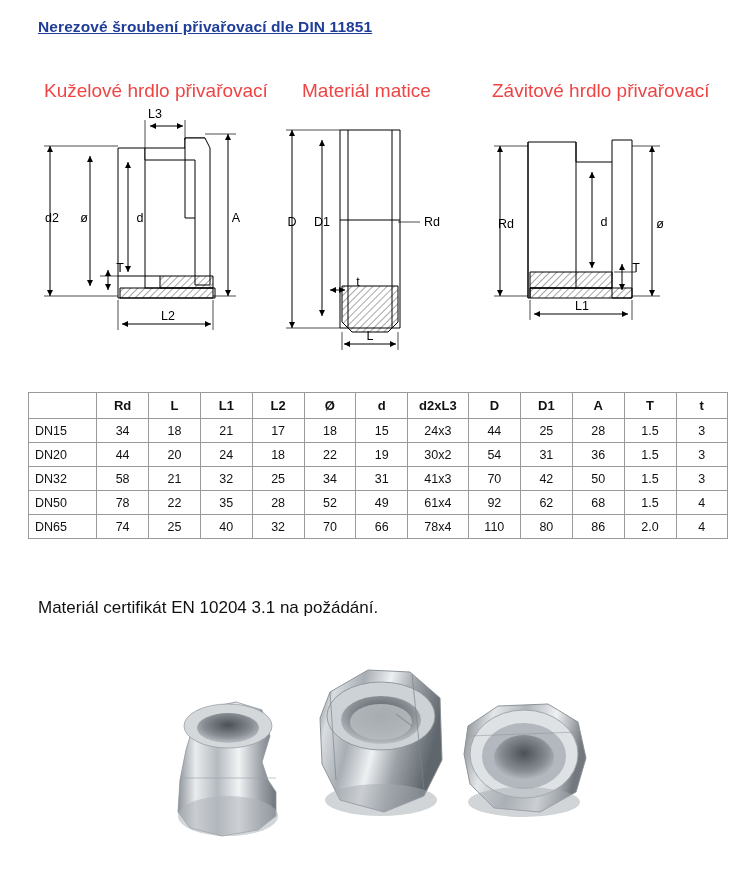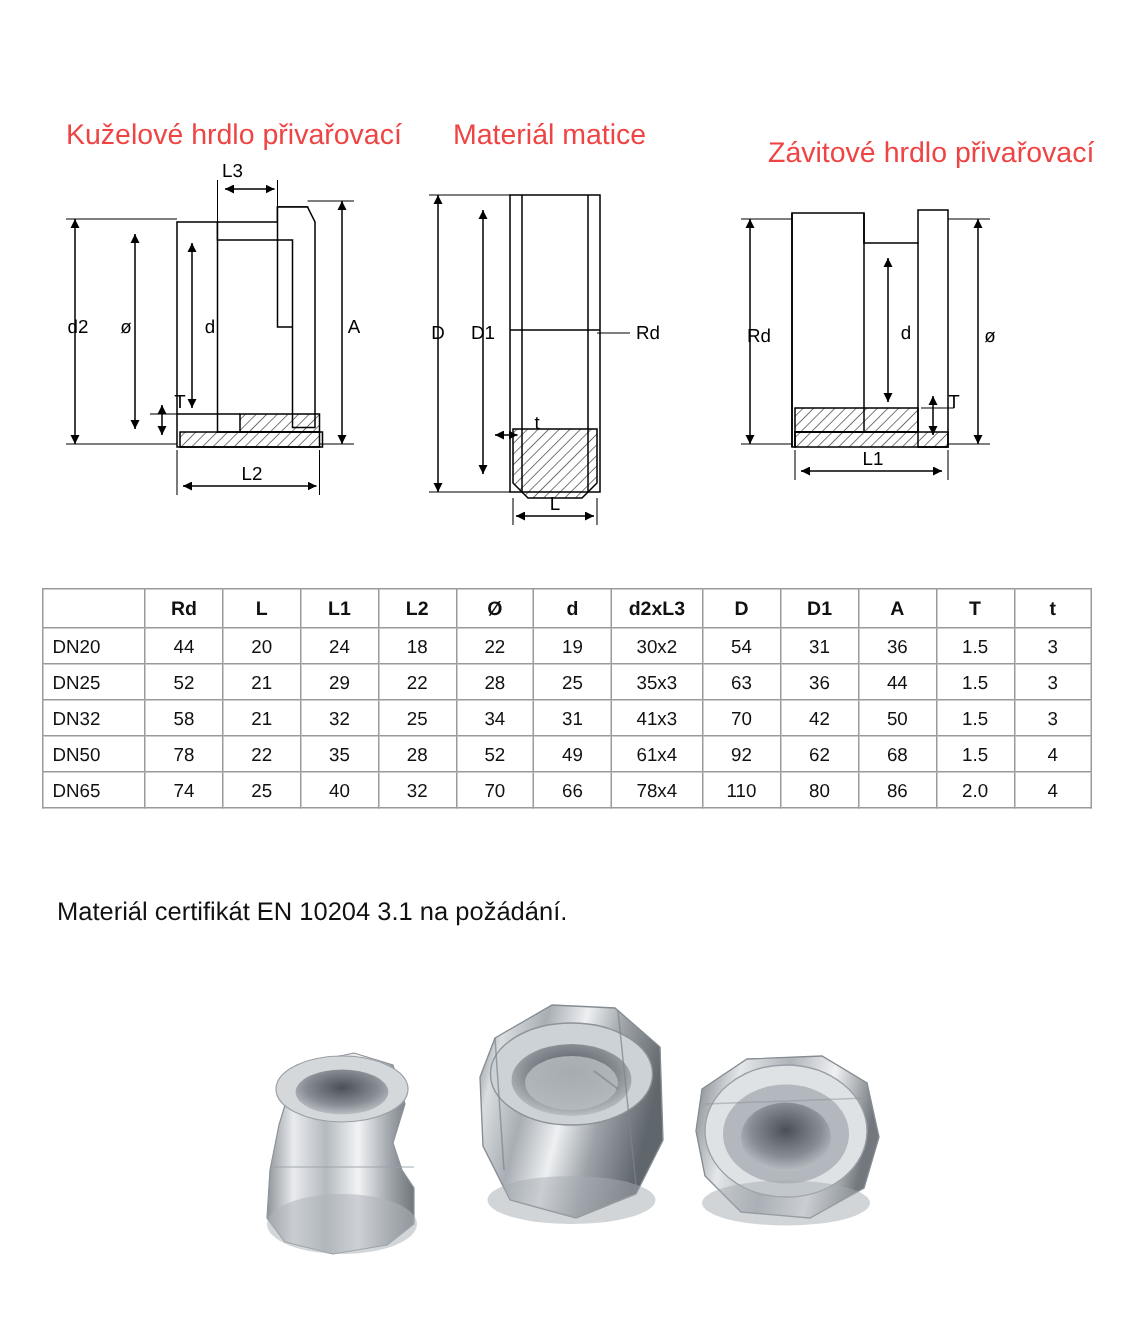--- a/index.html
+++ b/index.html
@@ -25,21 +25,21 @@
     letter-spacing: 0.1px;
   }
   .fig-caption {
     position: absolute;
     font-size: 19px;
     color: #ef4444;
     font-weight: normal;
   }
   #cap1 { left: 44px; top: 80px; }
   #cap2 { left: 302px; top: 80px; }
-  #cap3 { left: 512px; top: 80px; margin-top: 12px; }
+  #cap3 { left: 492px; top: 80px; }
 
   #drawings {
     position: absolute;
     left: 0; top: 100px;
     width: 756px; height: 270px;
   }
 
   
   #table-wrap {
     position: absolute;
@@ -92,20 +92,21 @@
     left: 0; bottom: 0;
     width: 756px; height: 10px;
     background: #ffffff;
   }
 </style>
 </head>
 <body>
 
 <div id="page">
 
+  <div id="title">Nerezové šroubení přivařovací dle DIN 11851</div>
 
   <div class="fig-caption" id="cap1">Kuželové hrdlo přivařovací</div>
   <div class="fig-caption" id="cap2">Materiál matice</div>
   <div class="fig-caption" id="cap3">Závitové hrdlo přivařovací</div>
 
   <svg id="drawings" viewBox="0 0 756 270">
     <defs>
       <marker id="ar" markerWidth="8" markerHeight="8" refX="6" refY="3" orient="auto">
         <path d="M0,0 L6,3 L0,6 z" fill="#000"></path>
       </marker>
@@ -254,46 +255,46 @@
           <th>d2xL3</th>
           <th>D</th>
           <th>D1</th>
           <th>A</th>
           <th>T</th>
           <th>t</th>
         </tr>
       </thead>
       <tbody>
         <tr>
+          <td class="rowhdr">DN15</td>
+          <td>34</td>
+          <td>18</td>
+          <td>21</td>
+          <td>17</td>
+          <td>18</td>
+          <td>15</td>
+          <td>24x3</td>
+          <td>44</td>
+          <td>25</td>
+          <td>28</td>
+          <td>1.5</td>
+          <td>3</td>
+        </tr>
+        <tr>
           <td class="rowhdr">DN20</td>
           <td>44</td>
           <td>20</td>
           <td>24</td>
           <td>18</td>
           <td>22</td>
           <td>19</td>
           <td>30x2</td>
           <td>54</td>
           <td>31</td>
           <td>36</td>
-          <td>1.5</td>
-          <td>3</td>
-        </tr>
-        <tr>
-          <td class="rowhdr">DN25</td>
-          <td>52</td>
-          <td>21</td>
-          <td>29</td>
-          <td>22</td>
-          <td>28</td>
-          <td>25</td>
-          <td>35x3</td>
-          <td>63</td>
-          <td>36</td>
-          <td>44</td>
           <td>1.5</td>
           <td>3</td>
         </tr>
         <tr>
           <td class="rowhdr">DN32</td>
           <td>58</td>
           <td>21</td>
           <td>32</td>
           <td>25</td>
           <td>34</td>

